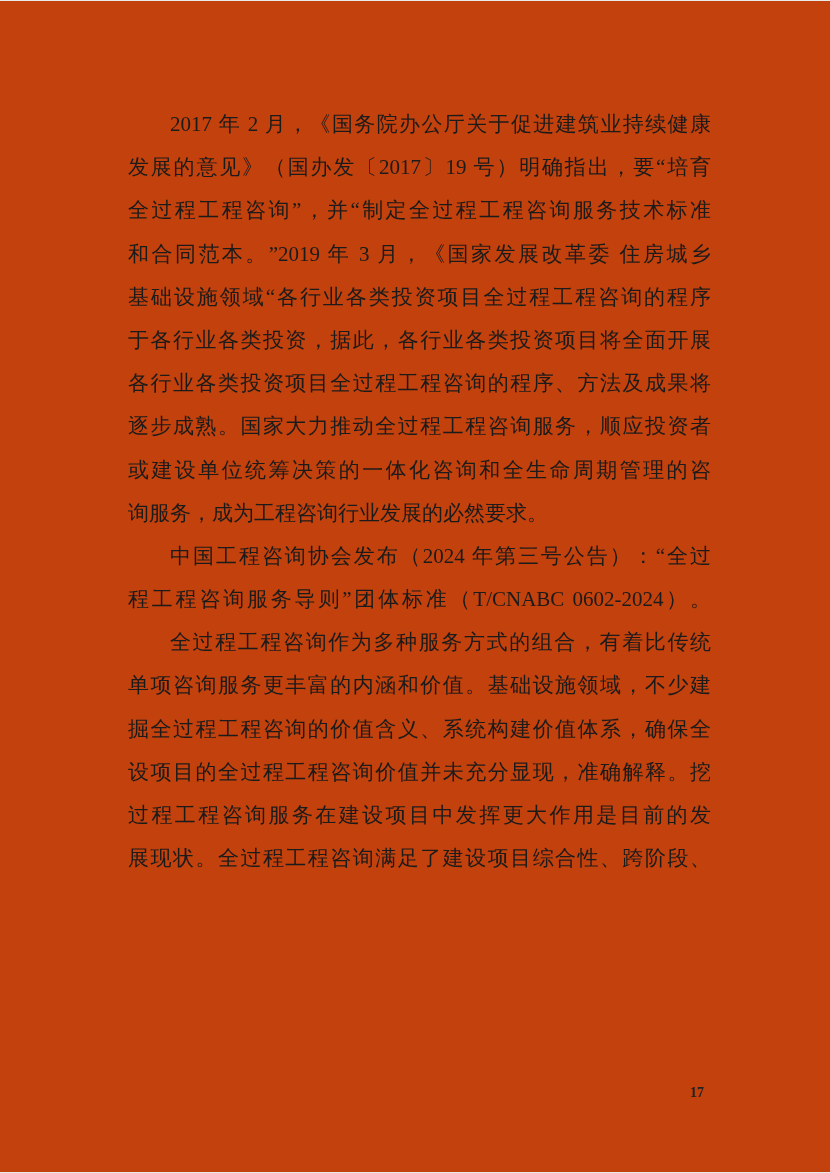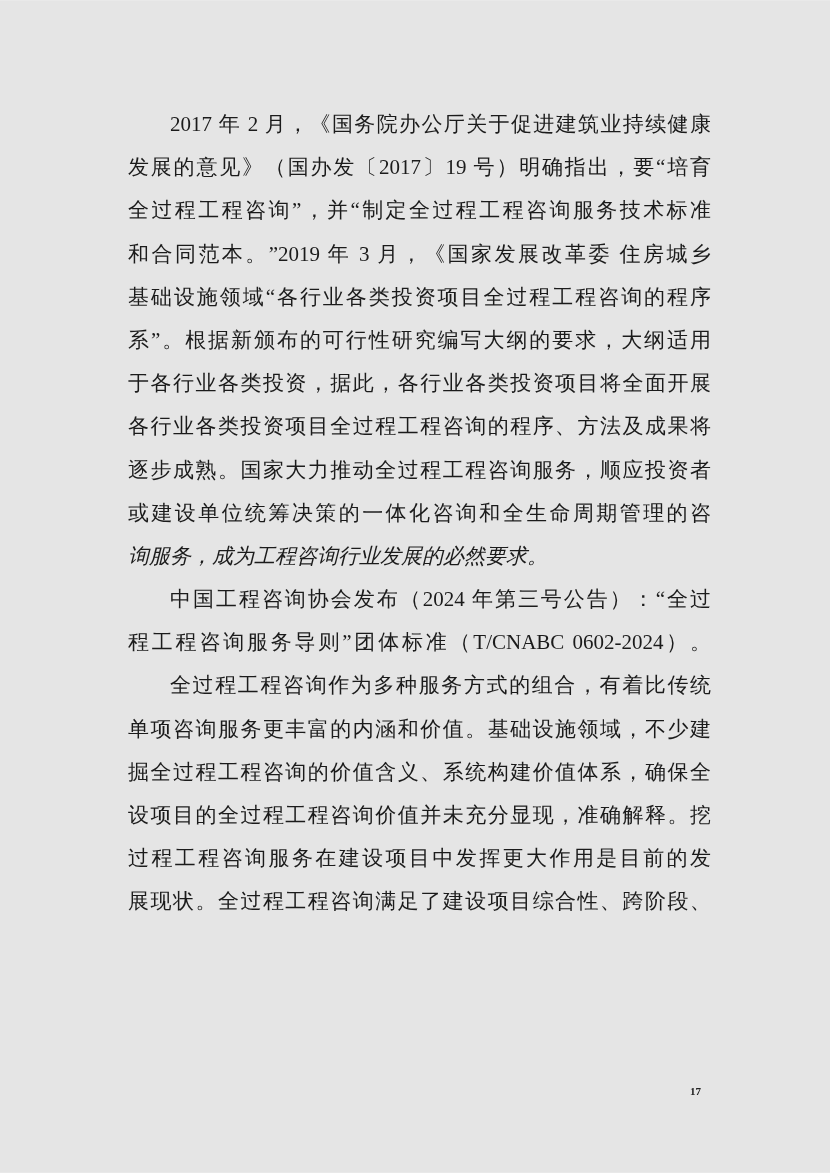--- a/index.html
+++ b/index.html
@@ -4,21 +4,21 @@
 <style>
   html, body {
     margin: 0;
     padding: 0;
     background: #ffffff;
   }
   .page {
     position: relative;
     width: 830px;
     height: 1173px;
-    background: #e5e5e5;
+    background: #c2410c;
     border-top: 1px solid #e9e9e9;
     border-bottom: 1px solid #e9e9e9;
     box-sizing: border-box;
     overflow: hidden;
     font-family: "Liberation Serif", "DejaVu Serif", serif;
   }
   .body-text {
     position: absolute;
     left: 128px;
     top: 102px;
@@ -36,43 +36,41 @@
     text-justify: inter-character;
     white-space: nowrap;
     overflow: visible;
   }
   .line.indent {
     text-indent: 42px;
   }
   .line.no-justify {
     text-align: left;
     text-align-last: left;
-    font-style: italic;
   }
   .page-number {
     position: absolute;
     left: 690px;
     top: 1084px;
-    font-size: 11px;
+    font-size: 14px;
     font-weight: bold;
     color: #222222;
     font-family: "Liberation Serif", "DejaVu Serif", serif;
   }
 </style>
 </head>
 <body>
 
 <div class="page">
   <div class="body-text">
     <div class="line indent">2017 年 2 月，《国务院办公厅关于促进建筑业持续健康</div>
     <div class="line">发展的意见》（国办发〔2017〕19 号）明确指出，要“培育</div>
     <div class="line">全过程工程咨询”，并“制定全过程工程咨询服务技术标准</div>
     <div class="line">和合同范本。”2019 年 3 月，《国家发展改革委 住房城乡</div>
     <div class="line">基础设施领域“各行业各类投资项目全过程工程咨询的程序</div>
-    <div class="line">系”。根据新颁布的可行性研究编写大纲的要求，大纲适用</div>
     <div class="line">于各行业各类投资，据此，各行业各类投资项目将全面开展</div>
     <div class="line">各行业各类投资项目全过程工程咨询的程序、方法及成果将</div>
     <div class="line">逐步成熟。国家大力推动全过程工程咨询服务，顺应投资者</div>
     <div class="line">或建设单位统筹决策的一体化咨询和全生命周期管理的咨</div>
     <div class="line no-justify">询服务，成为工程咨询行业发展的必然要求。</div>
     <div class="line indent">中国工程咨询协会发布（2024 年第三号公告）：“全过</div>
     <div class="line">程工程咨询服务导则”团体标准（T/CNABC 0602-2024）。</div>
     <div class="line indent">全过程工程咨询作为多种服务方式的组合，有着比传统</div>
     <div class="line">单项咨询服务更丰富的内涵和价值。基础设施领域，不少建</div>
     <div class="line">掘全过程工程咨询的价值含义、系统构建价值体系，确保全</div>

